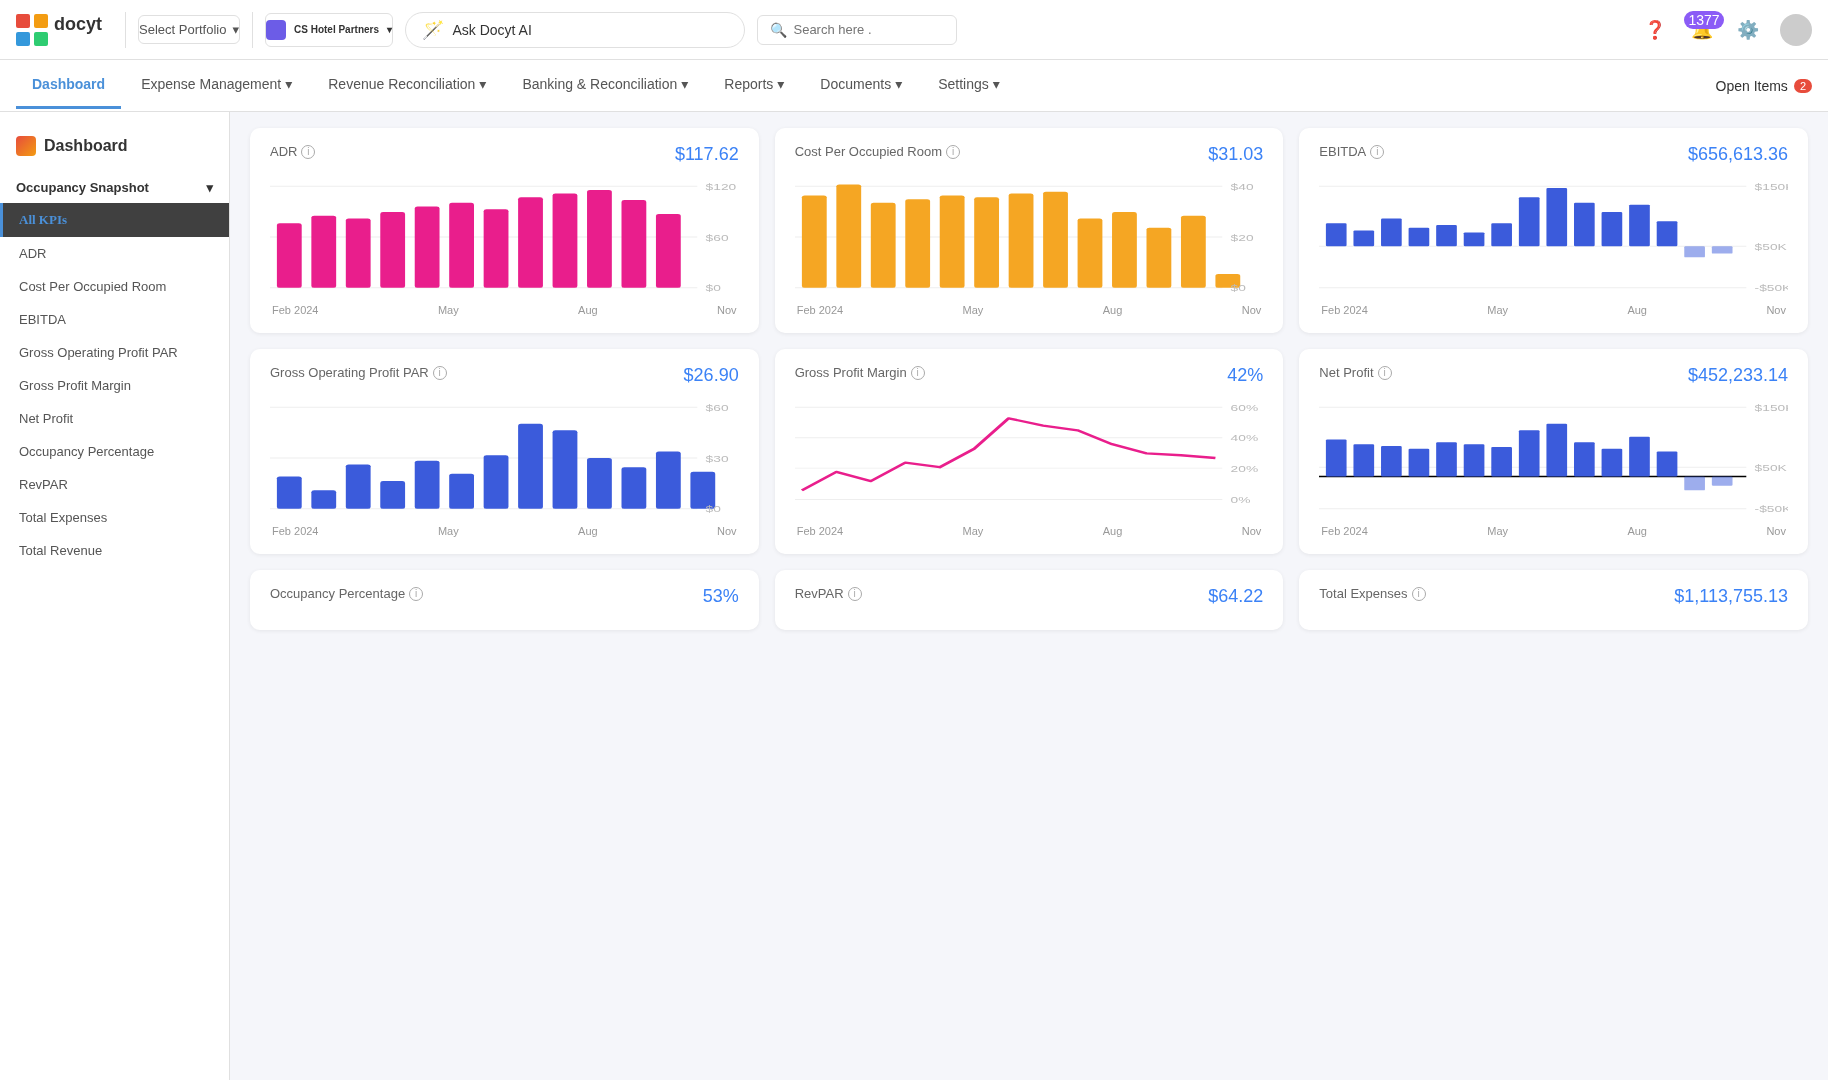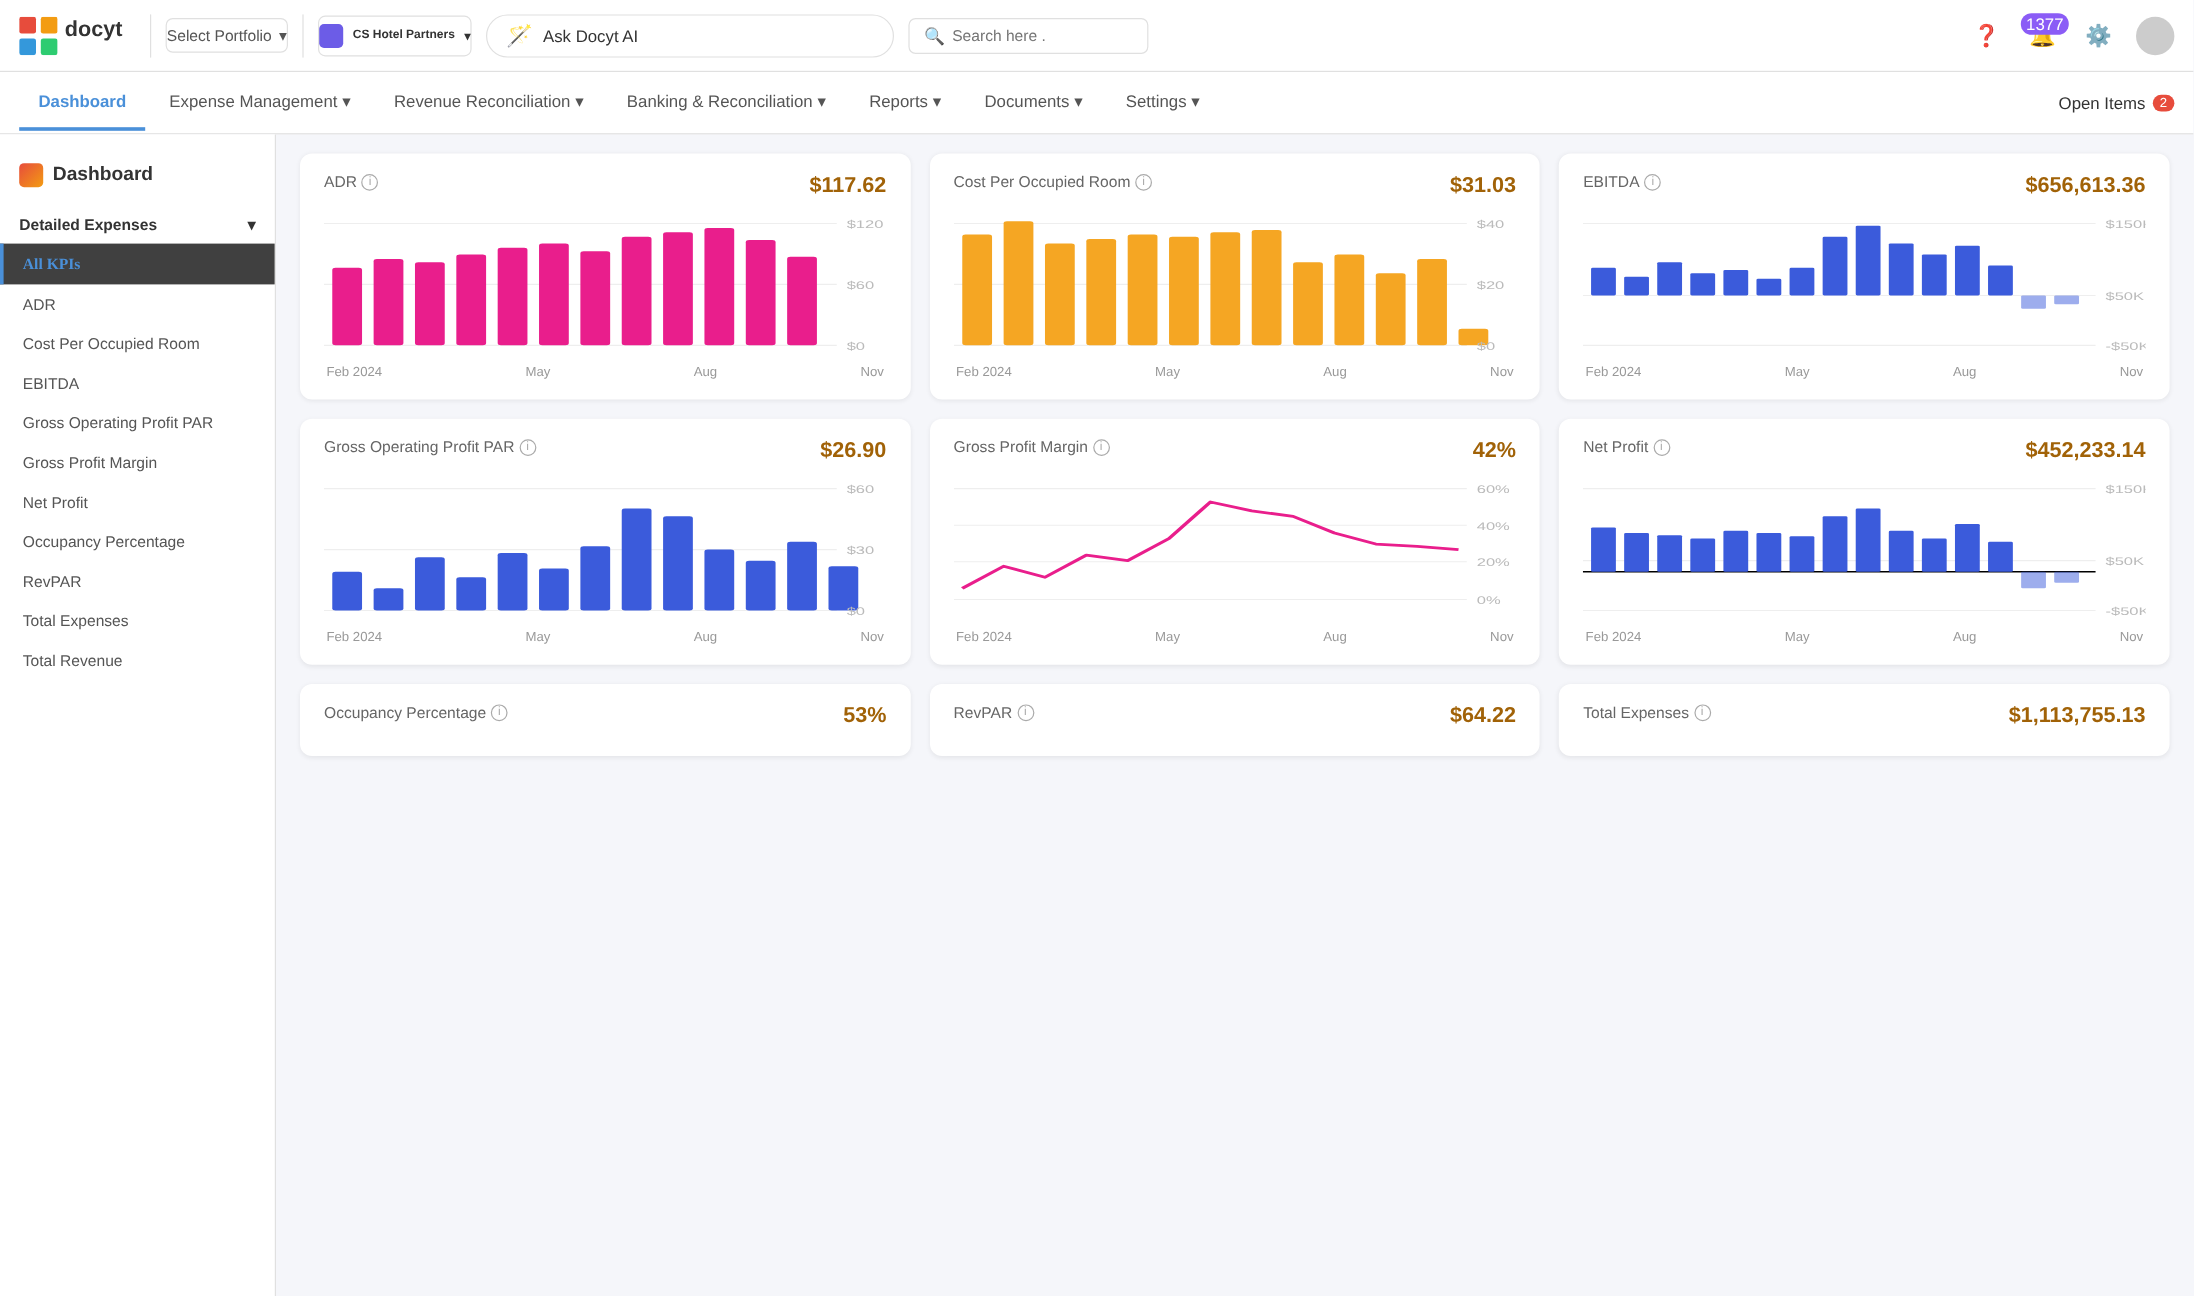--- a/index.html
+++ b/index.html
@@ -91,21 +91,21 @@
     .more-btn { background: none; border: none; cursor: pointer; color: #999; font-size: 20px; padding: 4px; }
 
     
     .charts-grid { display: grid; grid-template-columns: repeat(3, 1fr); gap: 16px; }
     .chart-card {
       background: #fff; border-radius: 10px; padding: 16px 20px; box-shadow: 0 1px 4px rgba(0,0,0,0.07);
     }
     .chart-card-header { display: flex; align-items: flex-start; justify-content: space-between; margin-bottom: 12px; }
     .chart-title { font-size: 13px; color: #666; display: flex; align-items: center; gap: 4px; }
     .info-icon { width: 14px; height: 14px; border: 1px solid #aaa; border-radius: 50%; display: inline-flex; align-items: center; justify-content: center; font-size: 10px; color: #aaa; cursor: pointer; }
-    .chart-value { font-size: 18px; font-weight: 700; color: #a16207; }
+    .chart-value { font-size: 18px; font-weight: 400; color: #3b82f6; }
     .chart-area { height: 140px; position: relative; }
     .chart-labels { display: flex; justify-content: space-between; font-size: 11px; color: #999; margin-top: 4px; padding: 0 2px; }
   </style>
 </head>
 <body>
 
 <nav class="top-nav">
   <div class="logo">
     <svg class="logo-icon" viewBox="0 0 32 32">
       <rect x="0" y="0" width="14" height="14" rx="2" fill="#e74c3c"></rect>
@@ -186,21 +186,21 @@
 </nav>
 
 <div class="main-layout">
 
   <aside class="sidebar">
     <div class="sidebar-header">
       <div class="sidebar-header-icon"></div>
       <span class="sidebar-header-title">Dashboard</span>
     </div>
     <div class="sidebar-section-label">
-      <span>Detailed Expenses</span>
+      <span>Occupancy Snapshot</span>
       <span>▾</span>
     </div>
     <div class="sidebar-item active">All KPIs</div>
     <div class="sidebar-item">ADR</div>
     <div class="sidebar-item">Cost Per Occupied Room</div>
     <div class="sidebar-item">EBITDA</div>
     <div class="sidebar-item">Gross Operating Profit PAR</div>
     <div class="sidebar-item">Gross Profit Margin</div>
     <div class="sidebar-item">Net Profit</div>
     <div class="sidebar-item">Occupancy Percentage</div>

